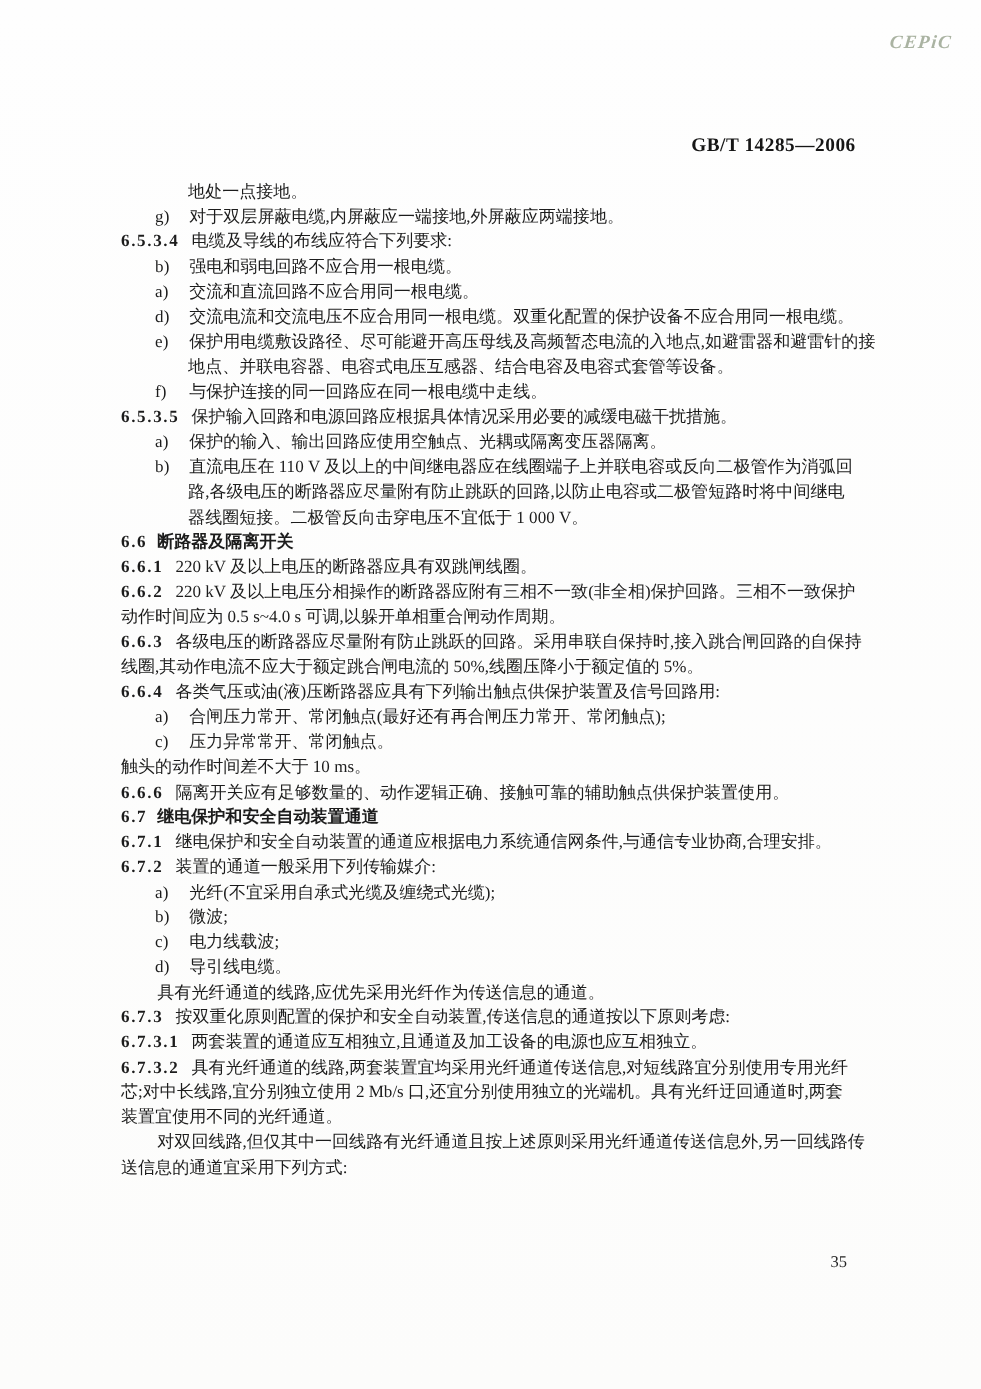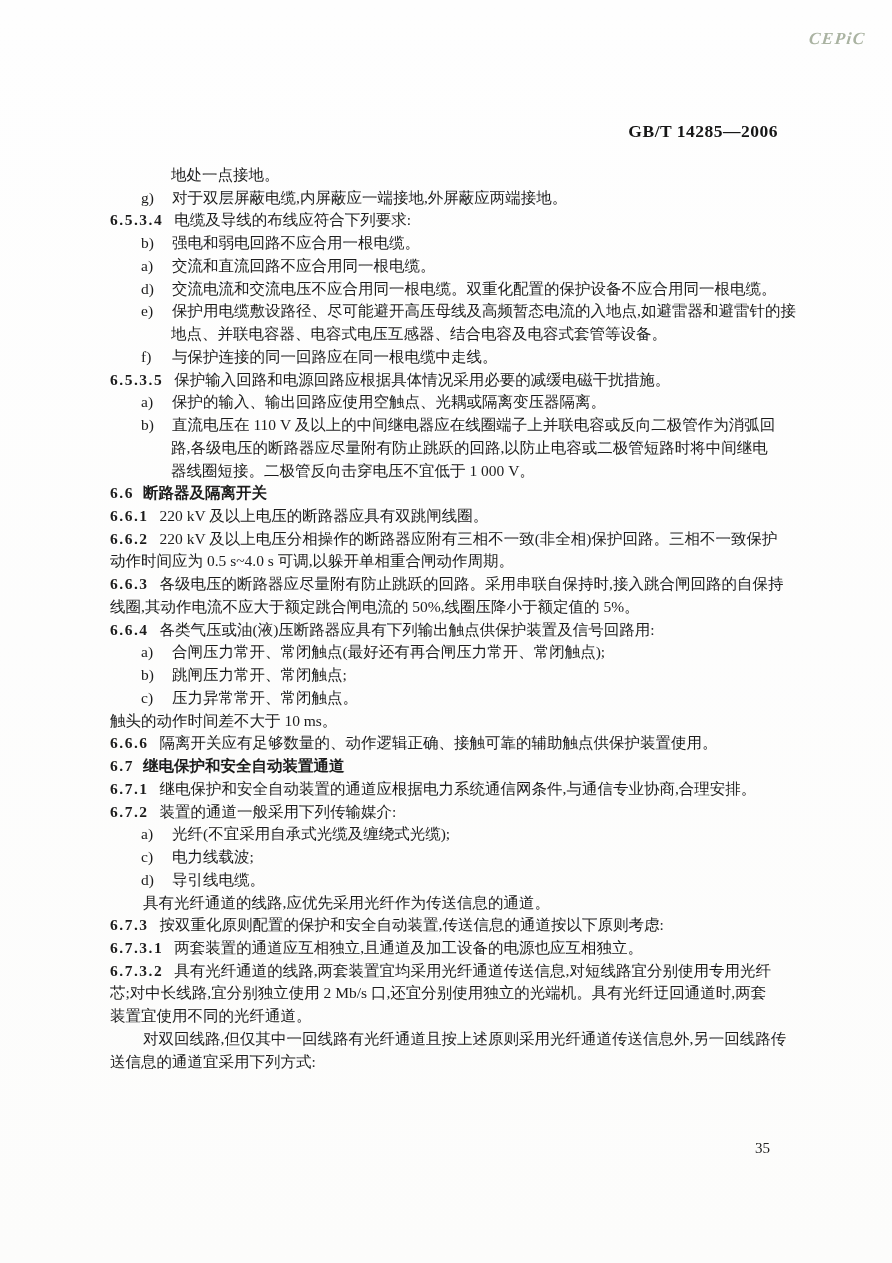--- a/index.html
+++ b/index.html
@@ -88,37 +88,37 @@
     <div class="line"><span>动作时间应为 0.5 s~4.0 s 可调,以躲开单相重合闸动作周期。</span></div>
 
     <div class="line sec"><span class="num">6.6.3</span><span>各级电压的断路器应尽量附有防止跳跃的回路。采用串联自保持时,接入跳合闸回路的自保持</span></div>
 
     <div class="line"><span>线圈,其动作电流不应大于额定跳合闸电流的 50%,线圈压降小于额定值的 5%。</span></div>
 
     <div class="line sec"><span class="num">6.6.4</span><span>各类气压或油(液)压断路器应具有下列输出触点供保护装置及信号回路用:</span></div>
 
     <div class="line item"><span class="letter">a)</span><span>合闸压力常开、常闭触点(最好还有再合闸压力常开、常闭触点);</span></div>
 
-    <div class="line item"><span class="letter">b)</span><span>跳闸压力常开、常闭触点;</span></div>
 
     <div class="line item"><span class="letter">c)</span><span>压力异常常开、常闭触点。</span></div>
 
 
     <div class="line"><span>触头的动作时间差不大于 10 ms。</span></div>
 
     <div class="line sec"><span class="num">6.6.6</span><span>隔离开关应有足够数量的、动作逻辑正确、接触可靠的辅助触点供保护装置使用。</span></div>
 
     <div class="line sec head"><span class="num">6.7</span><span>继电保护和安全自动装置通道</span></div>
 
     <div class="line sec"><span class="num">6.7.1</span><span>继电保护和安全自动装置的通道应根据电力系统通信网条件,与通信专业协商,合理安排。</span></div>
 
     <div class="line sec"><span class="num">6.7.2</span><span>装置的通道一般采用下列传输媒介:</span></div>
 
     <div class="line item"><span class="letter">a)</span><span>光纤(不宜采用自承式光缆及缠绕式光缆);</span></div>
 
+    <div class="line item"><span class="letter">b)</span><span>微波;</span></div>
 
     <div class="line item"><span class="letter">c)</span><span>电力线载波;</span></div>
 
     <div class="line item"><span class="letter">d)</span><span>导引线电缆。</span></div>
 
     <div class="line para"><span>具有光纤通道的线路,应优先采用光纤作为传送信息的通道。</span></div>
 
     <div class="line sec"><span class="num">6.7.3</span><span>按双重化原则配置的保护和安全自动装置,传送信息的通道按以下原则考虑:</span></div>
 
     <div class="line sec"><span class="num">6.7.3.1</span><span>两套装置的通道应互相独立,且通道及加工设备的电源也应互相独立。</span></div>

